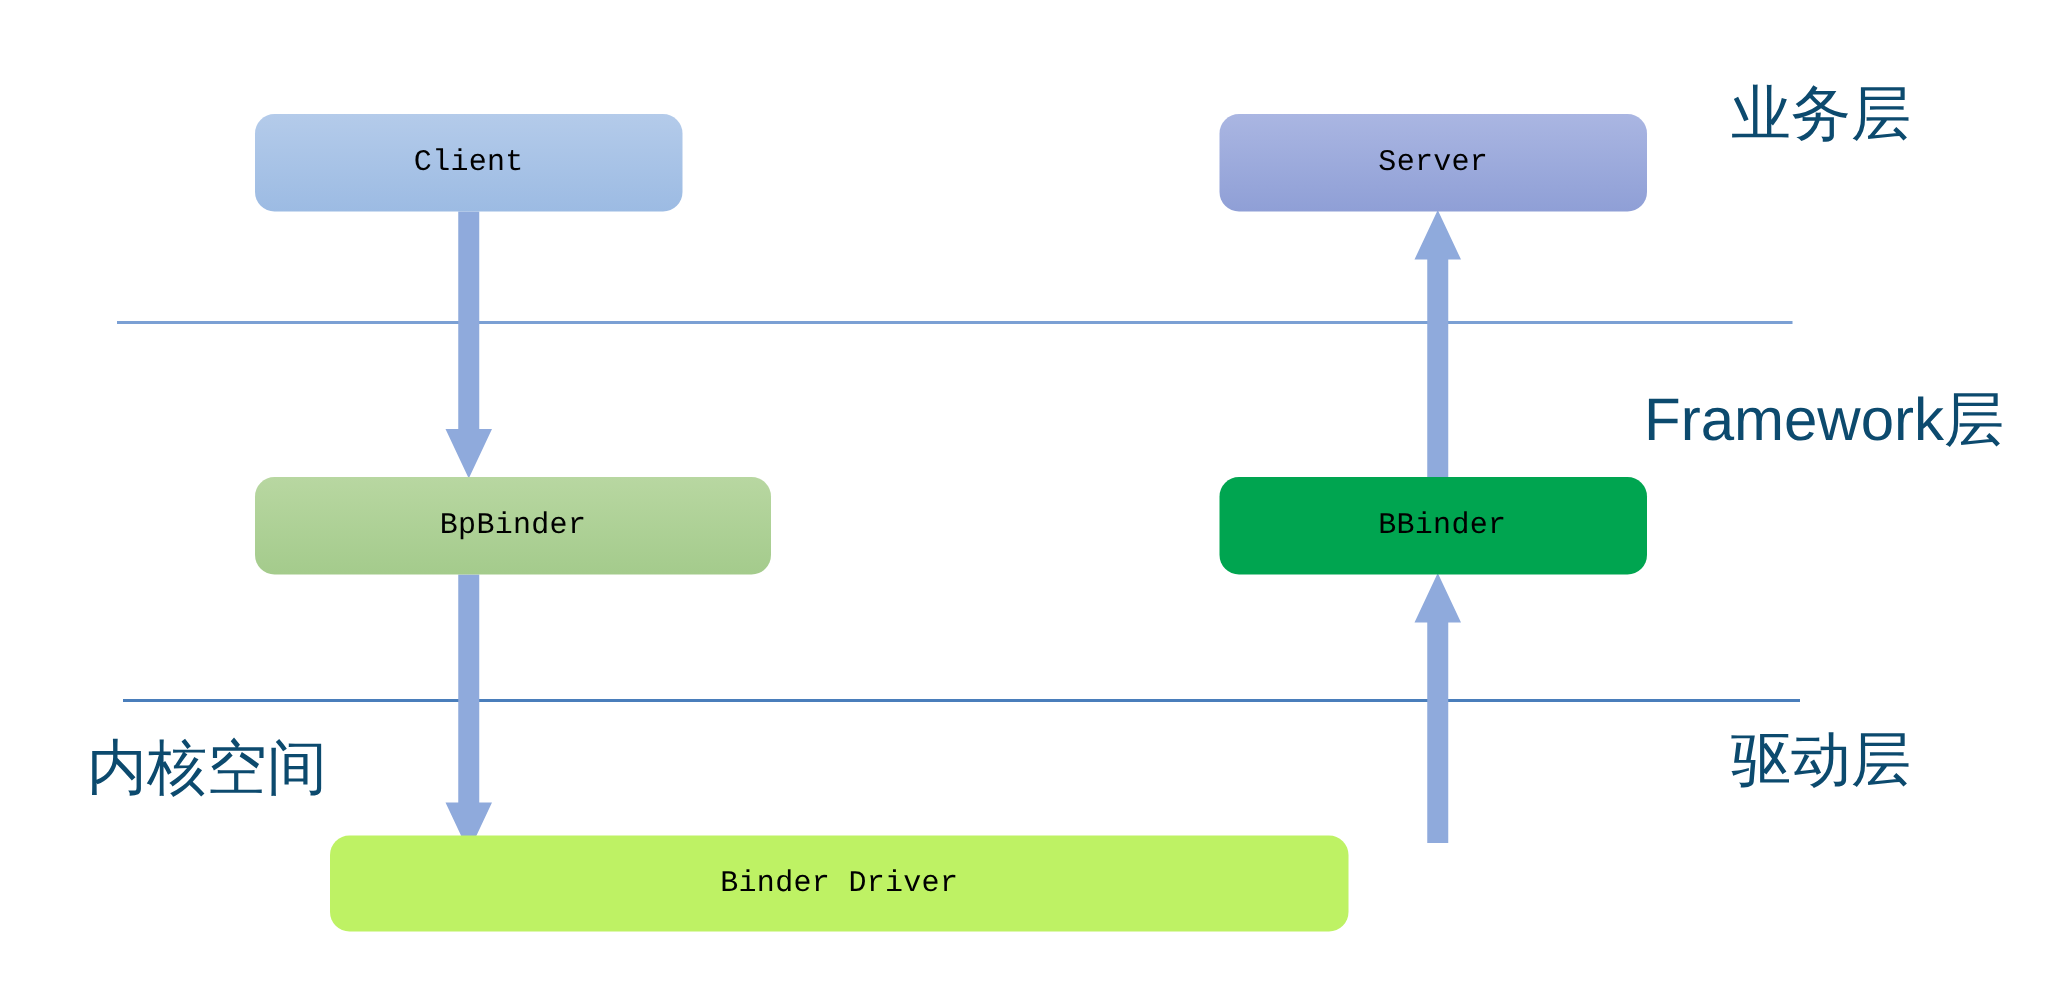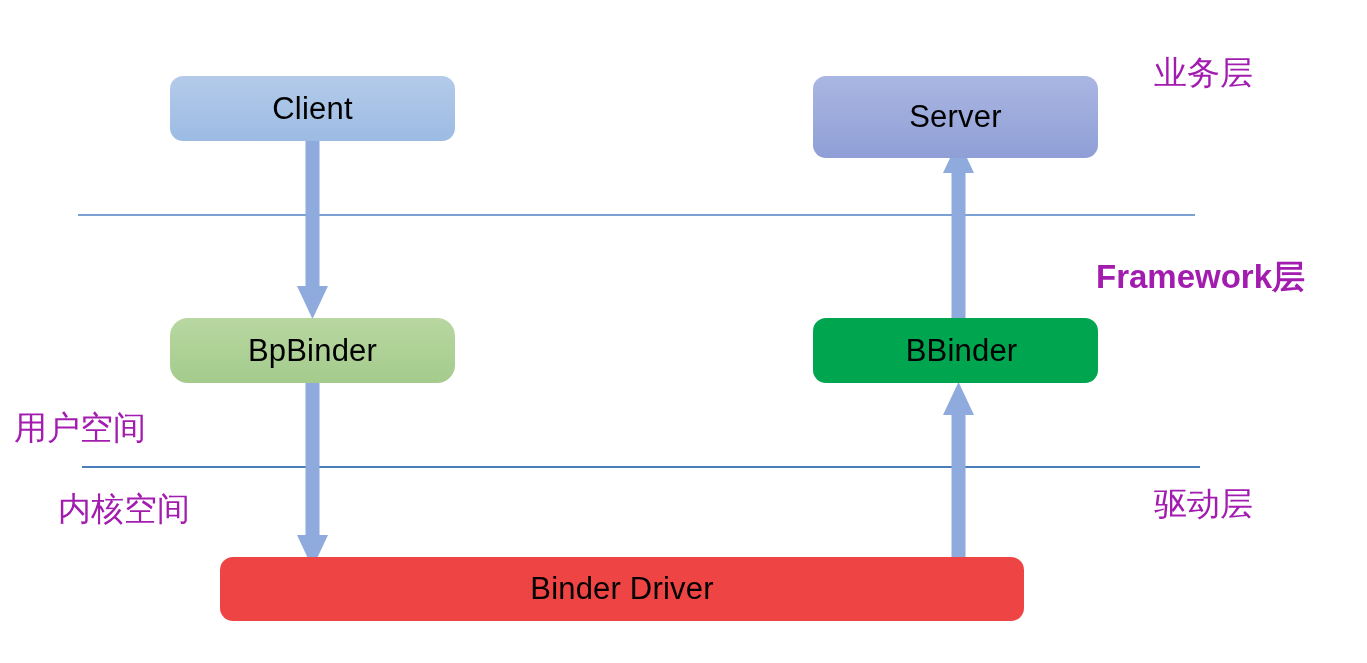--- a/index.html
+++ b/index.html
@@ -49,58 +49,58 @@
   }
 
   
   .node {
     position: absolute;
     border-radius: 13px;
     display: flex;
     align-items: center;
     justify-content: center;
     color: #000000;
-    font-size: 31px;
+    font-size: 20px;
     font-weight: 400;
     letter-spacing: 0.2px;
     box-sizing: border-box;
+    font-family: Liberation Mono, monospace;
   }
   .node-client {
     left: 170px; top: 76px; width: 285px; height: 65px;
     background: linear-gradient(180deg, #b4cbea 0%, #9cbbe3 100%);
   }
   .node-server {
-    left: 813px; top: 76px; width: 285px; height: 82px;
+    left: 813px; top: 76px; width: 285px; height: 65px;
     background: linear-gradient(180deg, #aab6e2 0%, #8f9fd6 100%);
   }
   .node-bpbinder {
-    left: 170px; top: 318px; width: 285px; height: 65px;
+    left: 170px; top: 318px; width: 344px; height: 65px;
     background: linear-gradient(180deg, #b8d7a1 0%, #a4cb8c 100%);
-    border-radius: 18px;
   }
   .node-bbinder {
     left: 813px; top: 318px; width: 285px; height: 65px;
     background: #00a550;
     padding-left: 12px;
   }
   .node-driver {
-    left: 220px; top: 557px; width: 804px; height: 64px;
-    background: #ef4444;
+    left: 220px; top: 557px; width: 679px; height: 64px;
+    background: #bef264;
   }
 
   
   .label {
     position: absolute;
-    color: #a21caf;
-    font-size: 33px;
+    color: #0c4a6e;
+    font-size: 40px;
     white-space: nowrap;
     line-height: 1;
   }
   .label-business   { left: 1154px; top: 56px; }
-  .label-framework  { left: 1096px; top: 260px; font-weight: bold; }
+  .label-framework  { left: 1096px; top: 260px; }
   .label-driver     { left: 1154px; top: 487px; }
   .label-userspace  { left: 14px;  top: 411px; }
   .label-kernelspace{ left: 14px;  top: 492px; margin-left: 44px; }
 </style>
 </head>
 <body>
 
 <div id="canvas">
 
   <div class="divider divider-upper"></div>
@@ -149,17 +149,16 @@
   <div class="node node-driver">
     <span>Binder Driver</span>
   </div>
 
   <div class="label label-business">业务层</div>
 
   <div class="label label-framework">Framework层</div>
 
   <div class="label label-driver">驱动层</div>
 
-  <div class="label label-userspace">用户空间</div>
 
   <div class="label label-kernelspace">内核空间</div>
 
 </div>
 
 </body></html>

